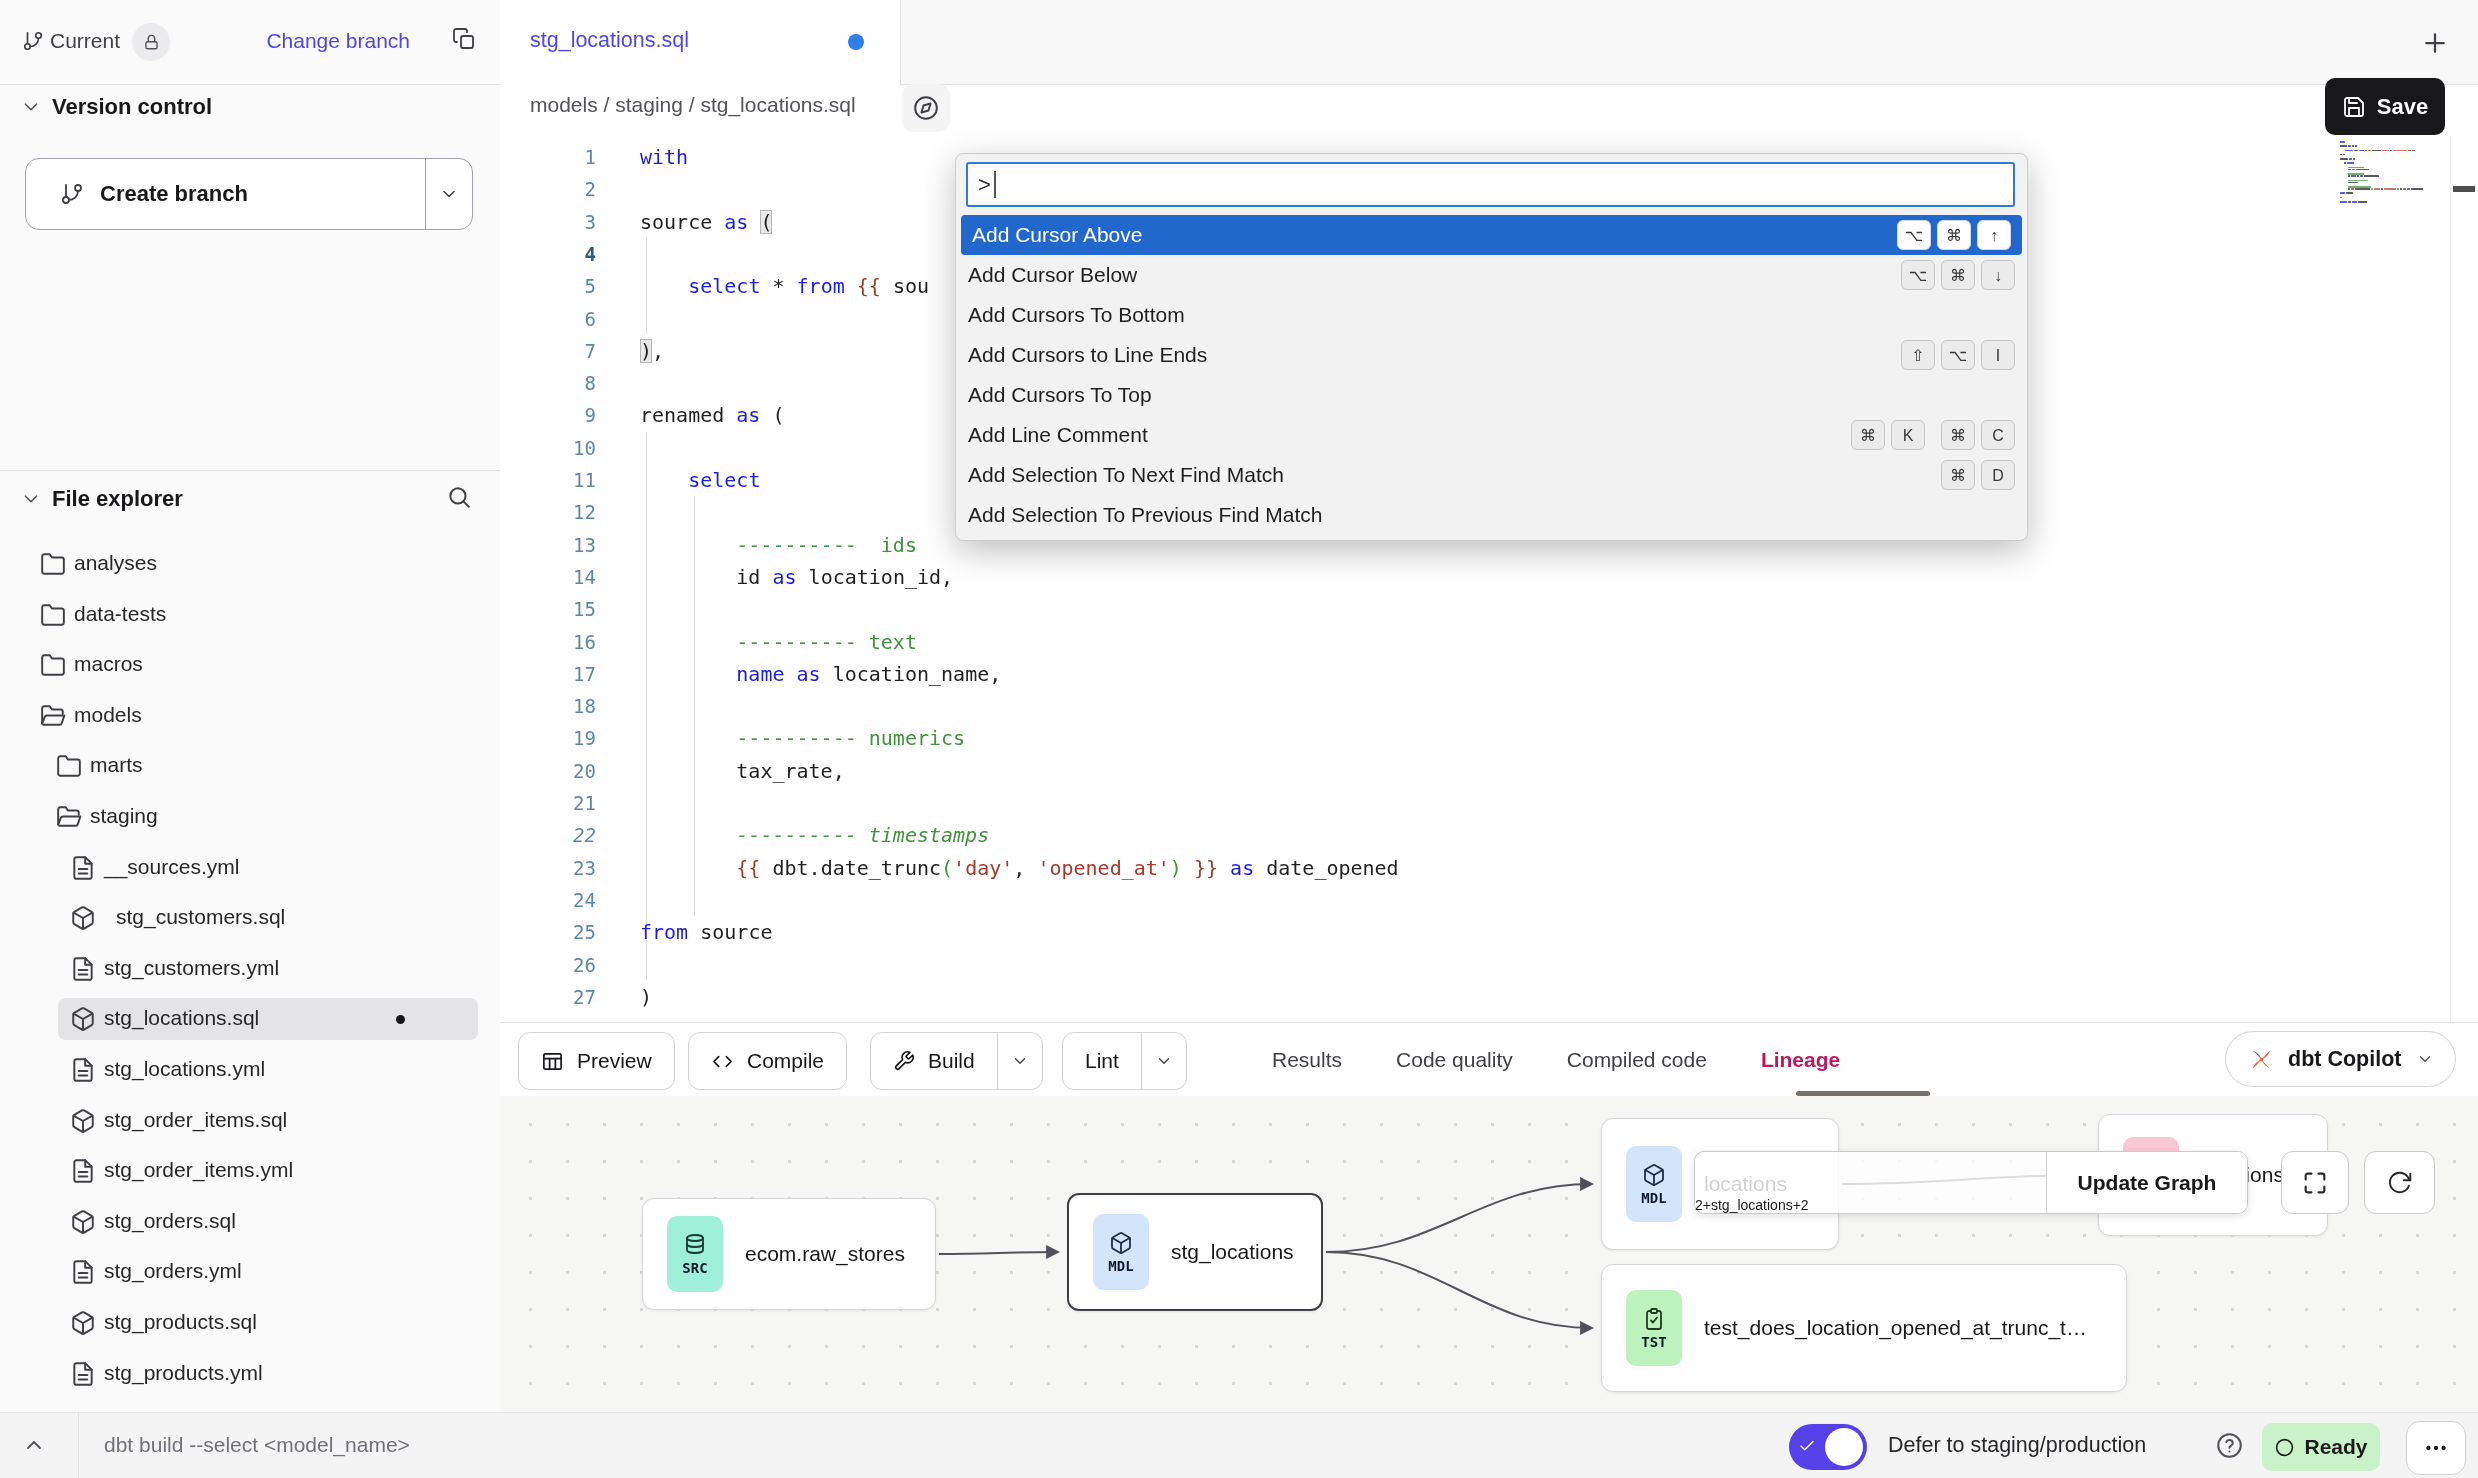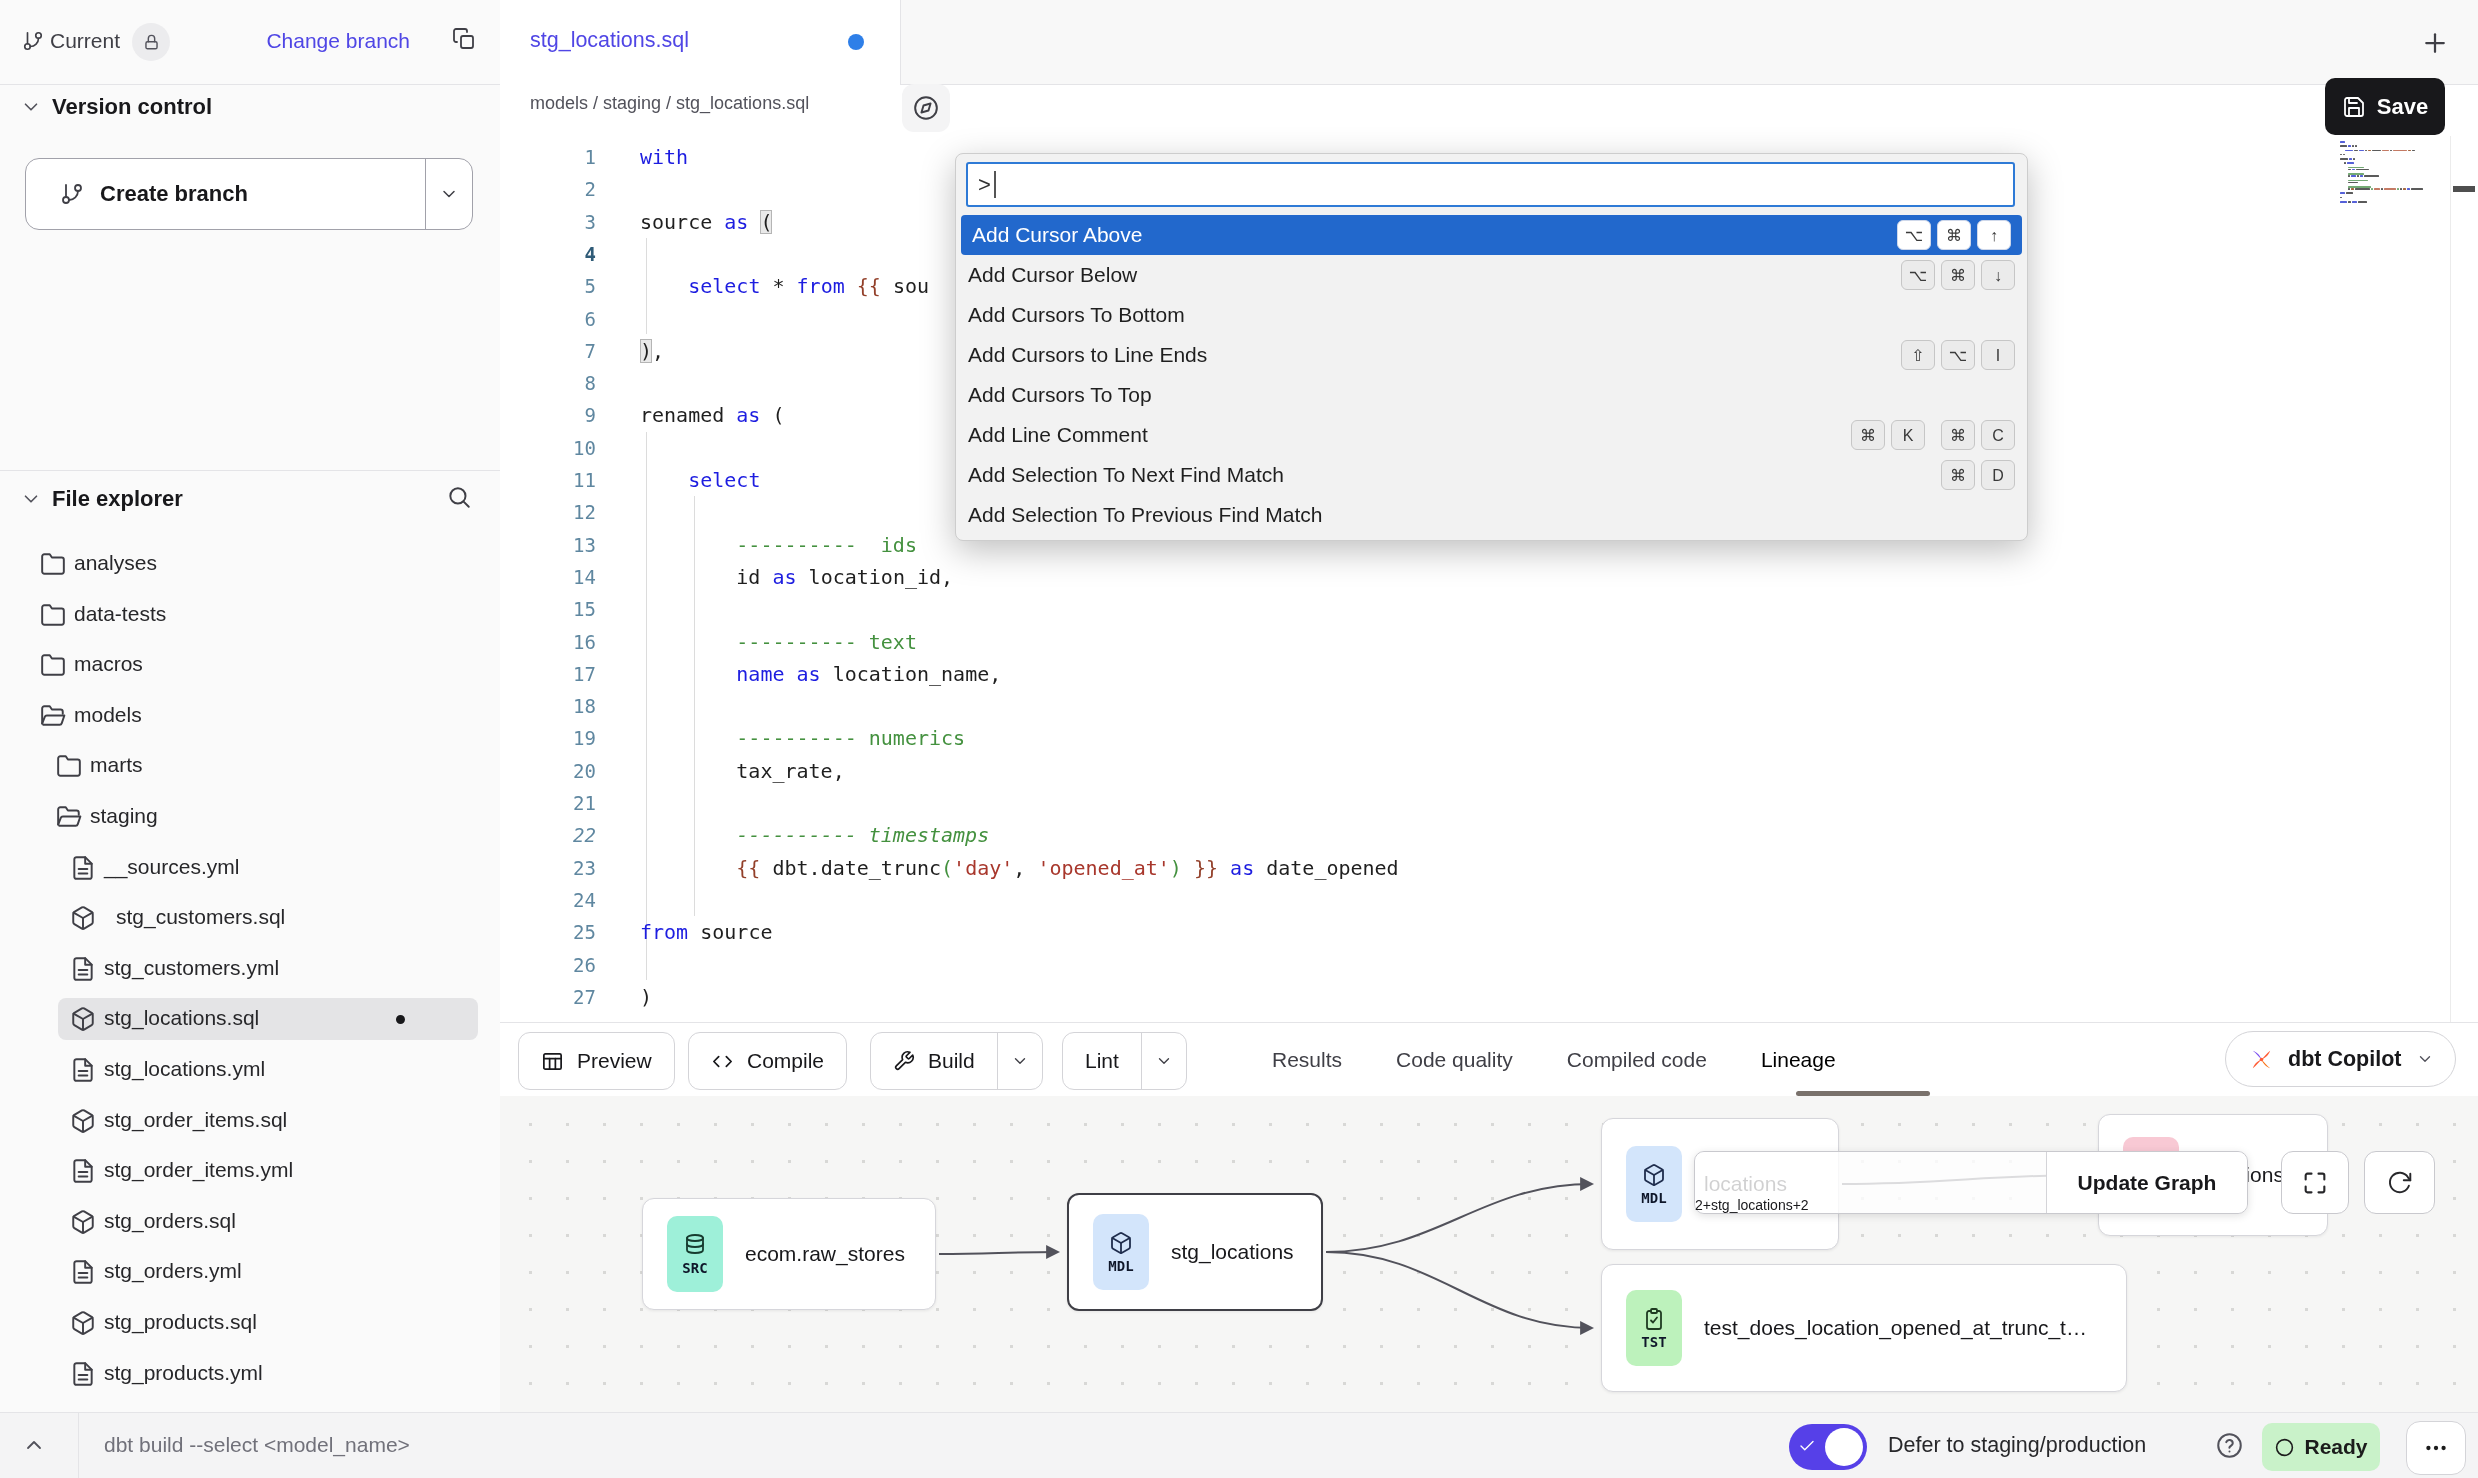--- a/index.html
+++ b/index.html
@@ -38,21 +38,21 @@
   .frow .fdot{position:absolute;left:396px;top:17px;width:9px;height:9px;border-radius:50%;background:#18181b}
 
   
   #tabbar{position:absolute;left:500px;top:0;width:1978px;height:84px;background:#f8f8f8;border-bottom:1px solid #e4e4e7}
   #active-tab{position:absolute;left:500px;top:0;width:400px;height:85px;background:#fff;border-right:1px solid #e4e4e7;cursor:pointer}
   #active-tab .tlabel{position:absolute;left:30px;top:28px;font-size:21.5px;font-weight:500;color:#5046e5}
   #tab-dot{position:absolute;left:348px;top:34px;width:16px;height:16px;border-radius:50%;background:#2e7fe8}
   #newtab{position:absolute;left:2420px;top:28px;color:#3f3f46;cursor:pointer}
 
   #crumbrow{position:absolute;left:500px;top:85px;width:1978px;height:56px;background:#fff}
-  #crumb{position:absolute;left:30px;top:8px;font-size:18px;color:#52525b}
+  #crumb{position:absolute;left:30px;top:8px;font-size:21px;color:#52525b}
   #compass-btn{position:absolute;left:402px;top:-1px;width:48px;height:48px;border-radius:12px;background:#f4f4f5;display:flex;align-items:center;justify-content:center;color:#3f3f46;cursor:pointer}
   #save-btn{position:absolute;left:2325px;top:78px;width:120px;height:57px;background:#18181b;border-radius:10px;display:flex;align-items:center;justify-content:center;gap:11px;color:#fff;font-size:22px;font-weight:600;cursor:pointer;z-index:12}
 
   
   #editor{position:absolute;left:500px;top:136px;width:1978px;height:886px;background:#fff}
   .crow{position:absolute;left:0;height:33px;width:1830px}
   .ln{position:absolute;left:0;width:96px;text-align:right;font-family:"DejaVu Sans Mono",monospace;font-size:19px;line-height:33px;color:#5f87a0}
   .ln.cur{color:#2f5b77;font-weight:700}
   .ct{position:absolute;left:140px;white-space:pre;font-family:"DejaVu Sans Mono",monospace;font-size:20px;line-height:33px;color:#1f1f1f}
   .kw{color:#1d1de0}.cm{color:#44913f}.st{color:#a8372c}.jj{color:#93402a}.pg{color:#44913f}.id{color:#1f1f1f}
@@ -65,21 +65,21 @@
   #ruler-mark{position:absolute;left:1953px;top:50px;width:22px;height:6px;background:#4f4f4f}
 
   
   #toolbar{position:absolute;left:500px;top:1022px;width:1978px;height:74px;background:#fff;border-top:1px solid #e4e4e7;border-bottom:1px solid #e4e4e7}
   .tbtn{position:absolute;top:9px;height:56px;background:#fff;border:1px solid #d4d4d8;border-radius:12px;display:flex;align-items:center;cursor:pointer;font-size:21px;font-weight:500;color:#18181b}
   .tbtn .bmain{display:flex;align-items:center;gap:13px;padding:0 22px;height:100%}
   .tbtn .bsplit{height:100%;border-left:1px solid #d4d4d8;display:flex;align-items:center;justify-content:center;width:44px;color:#3f3f46}
   #btn-preview{left:18px}#btn-compile{left:188px}#btn-build{left:370px}#btn-lint{left:562px}
   #result-tabs{position:absolute;left:772px;top:0;height:74px;display:flex;gap:54px;align-items:center}
   .rtab{font-size:21px;color:#3f3f46;cursor:pointer;white-space:nowrap}
-  .rtab.active{color:#000000;font-weight:400}
+  .rtab.active{color:#be185d;font-weight:700}
   #tab-underline{position:absolute;left:1296px;top:68px;width:134px;height:5px;border-radius:3px;background:#79716b}
   #copilot{position:absolute;left:1725px;top:8px;width:231px;height:56px;border:1px solid #d4d4d8;border-radius:28px;background:#fff;display:flex;align-items:center;gap:13px;padding-left:22px;box-sizing:border-box;cursor:pointer}
   #copilot .cplabel{font-size:21.5px;font-weight:600;color:#18181b}
   #copilot .cpchev{color:#52525b;margin-left:2px}
 
   
   #lineage{position:absolute;left:500px;top:1096px;width:1978px;height:316px;background:#f6f6f5;overflow:hidden;
     background-image:radial-gradient(circle,#d8d8d6 1.6px,transparent 1.8px);background-size:37px 37px;background-position:12px 10px}
   #edges{position:absolute;left:0;top:0;z-index:1}
   .lnode{position:absolute;background:#fff;border:1.5px solid #d6d6db;border-radius:12px;box-shadow:0 1px 3px rgba(0,0,0,.07);display:flex;align-items:center;gap:22px;padding-left:24px;box-sizing:border-box;z-index:2;cursor:pointer}

